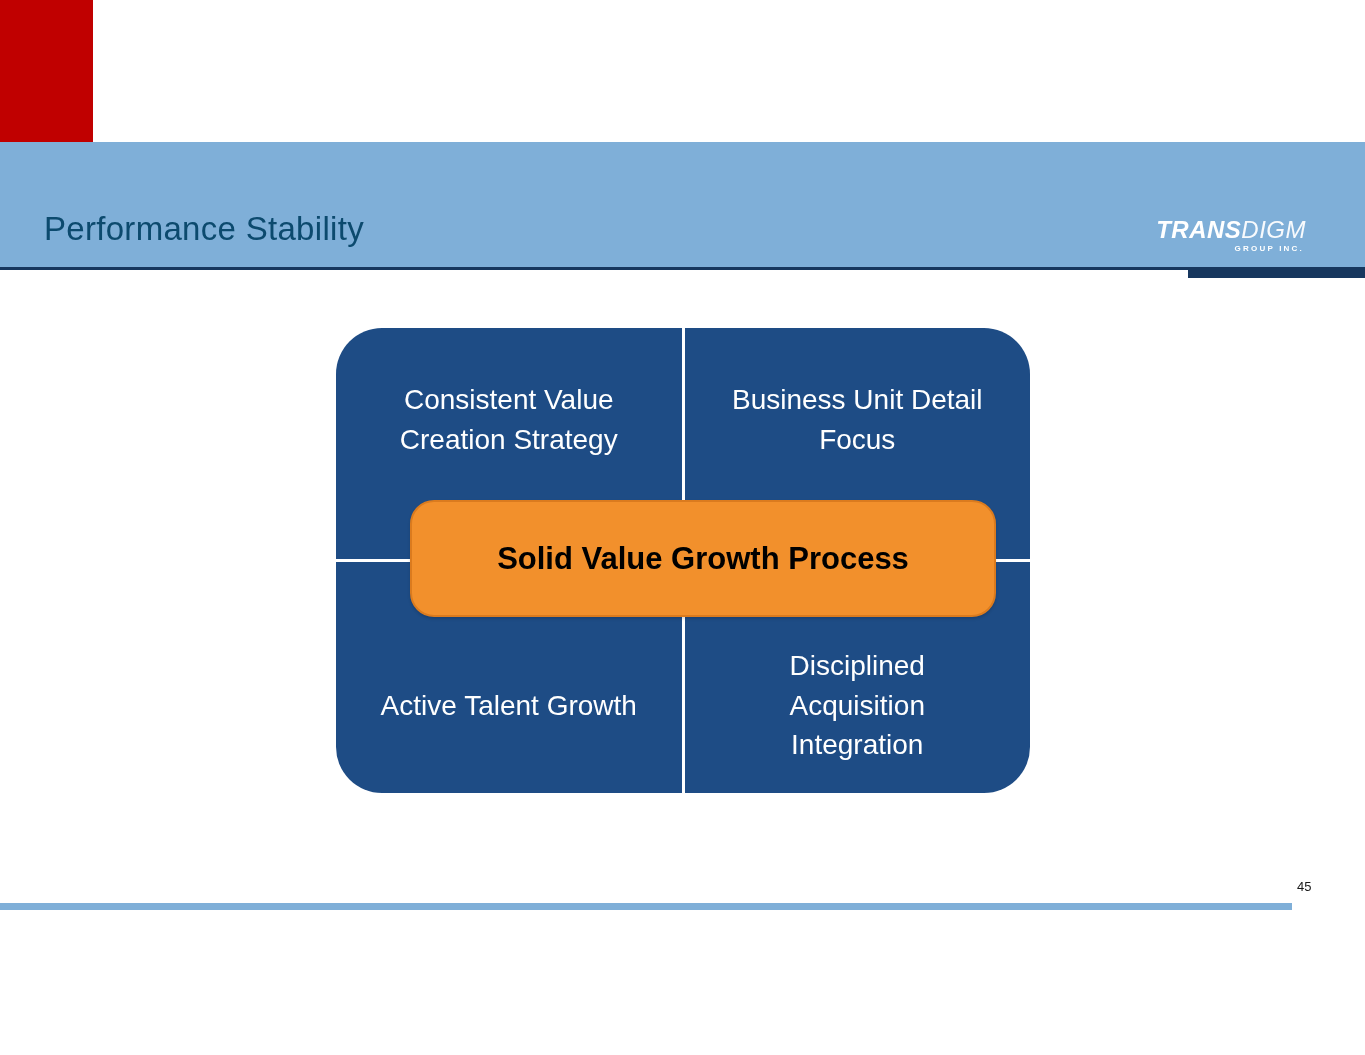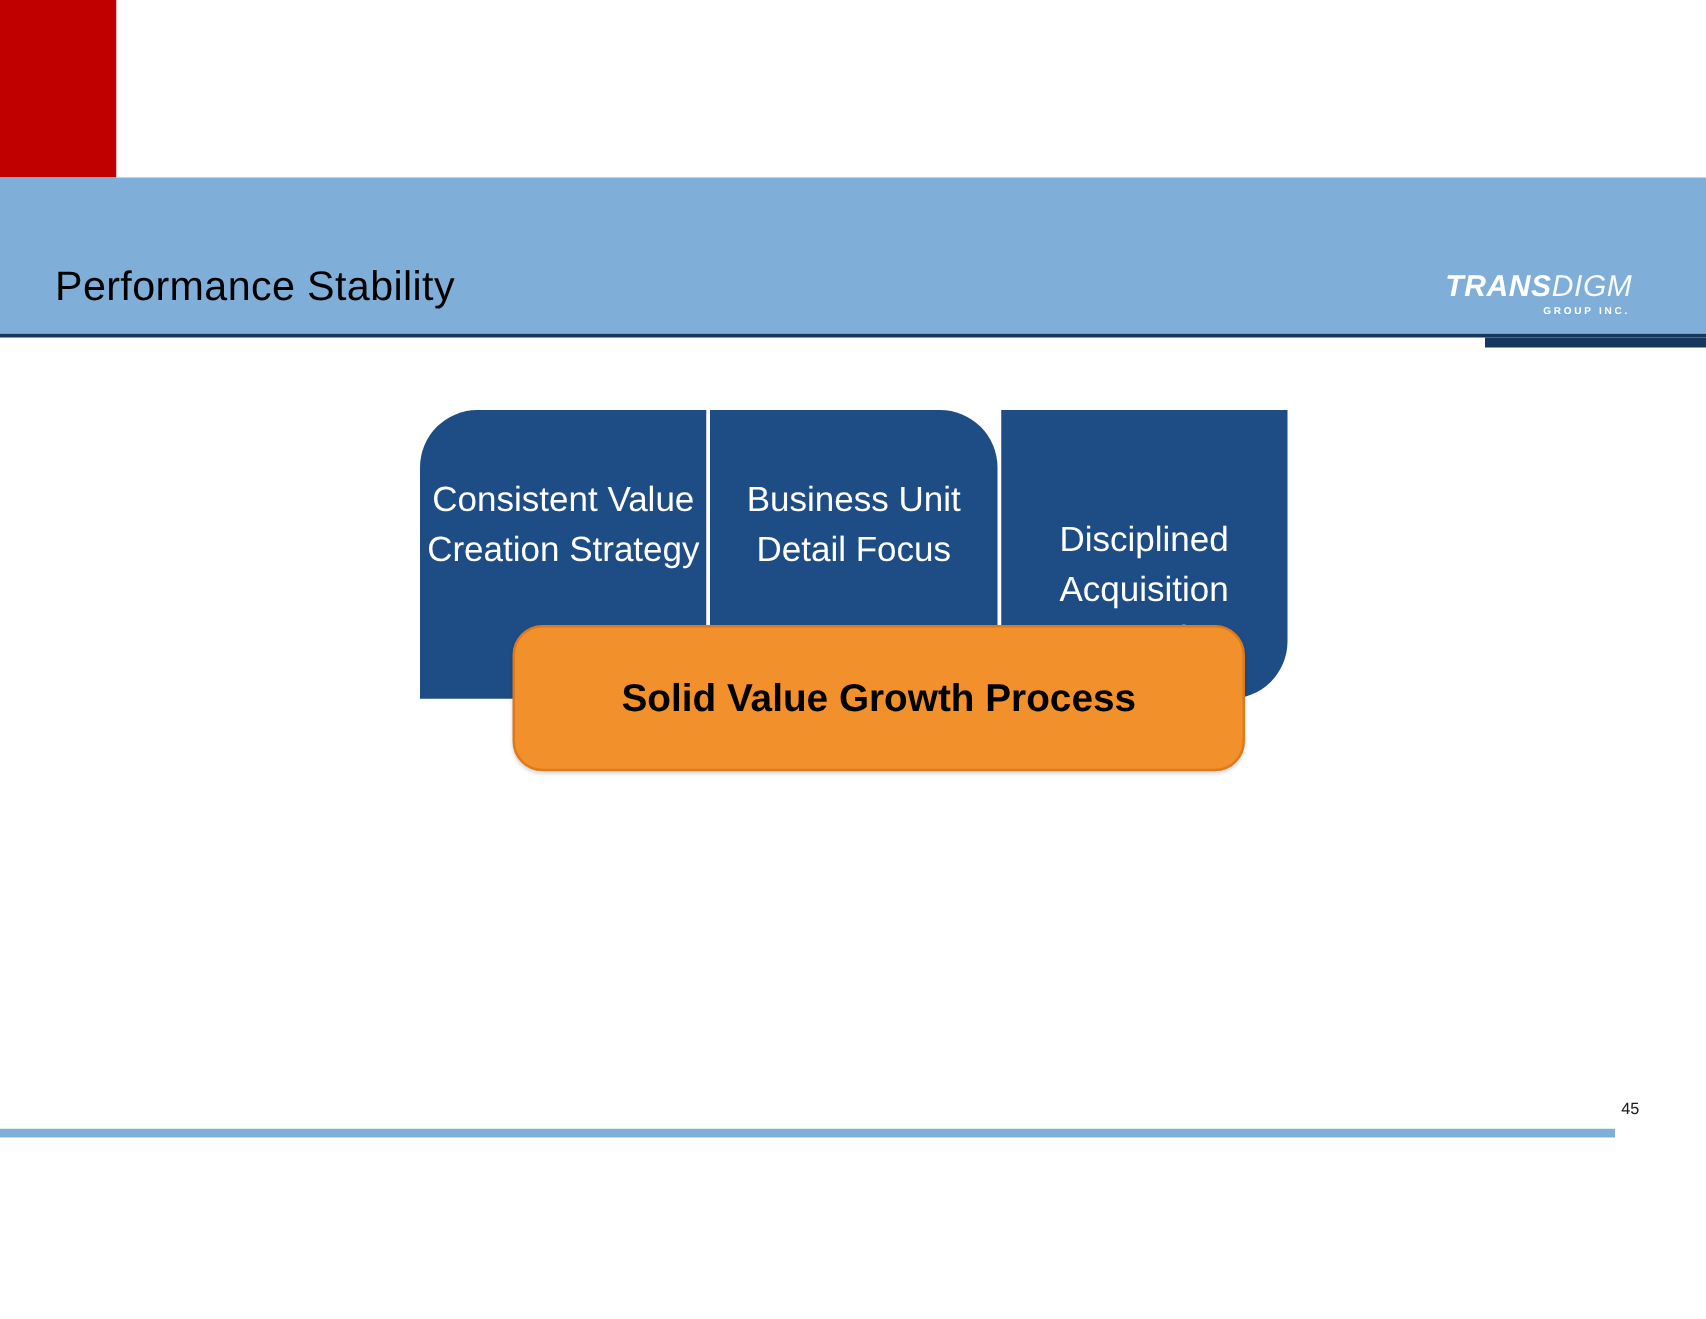--- a/index.html
+++ b/index.html
@@ -24,21 +24,21 @@
       position: absolute;
       left: 0; top: 142px;
       width: 1365px; height: 125px;
       background: #7FAFD8;
     }
     .slide-title {
       position: absolute;
       left: 44px; top: 68px;
       font-size: 33px;
       font-weight: 400;
-      color: #000000;
+      color: #0c4a6e;
       letter-spacing: 0.3px;
       white-space: nowrap;
     }
 
     
     .logo {
       position: absolute;
       right: 59px; bottom: 14px;
       text-align: right;
       color: #ffffff;
@@ -73,21 +73,21 @@
       width: 177px; height: 8px;
       background: #17375E;
     }
 
     
     .diagram {
       position: absolute;
       left: 336px; top: 328px;
       width: 694px; height: 465px;
       display: grid;
-      grid-template-columns: 1fr 1fr 1fr;
+      grid-template-columns: 1fr 1fr;
       grid-template-rows: 1fr 1fr;
       gap: 3px;
     }
     .quad {
       background: #1E4C85;
       color: #ffffff;
       display: flex;
       align-items: center;
       justify-content: center;
       text-align: center;
@@ -155,20 +155,23 @@
   <div class="header-underline"></div>
   <div class="logo-underline"></div>
 
   <div class="diagram">
     <div class="quad quad-tl">
       <span class="quad-label">Consistent Value Creation Strategy</span>
     </div>
     <div class="quad quad-tr">
       <span class="quad-label">Business Unit Detail Focus</span>
     </div>
+    <div class="quad quad-bl">
+      <span class="quad-label">Active Talent Growth</span>
+    </div>
     <div class="quad quad-br">
       <span class="quad-label">Disciplined Acquisition Integration</span>
     </div>
 
     <div class="center-badge">
       <span>Solid Value Growth Process</span>
     </div>
   </div>
 
   <div class="footer-line"></div>

